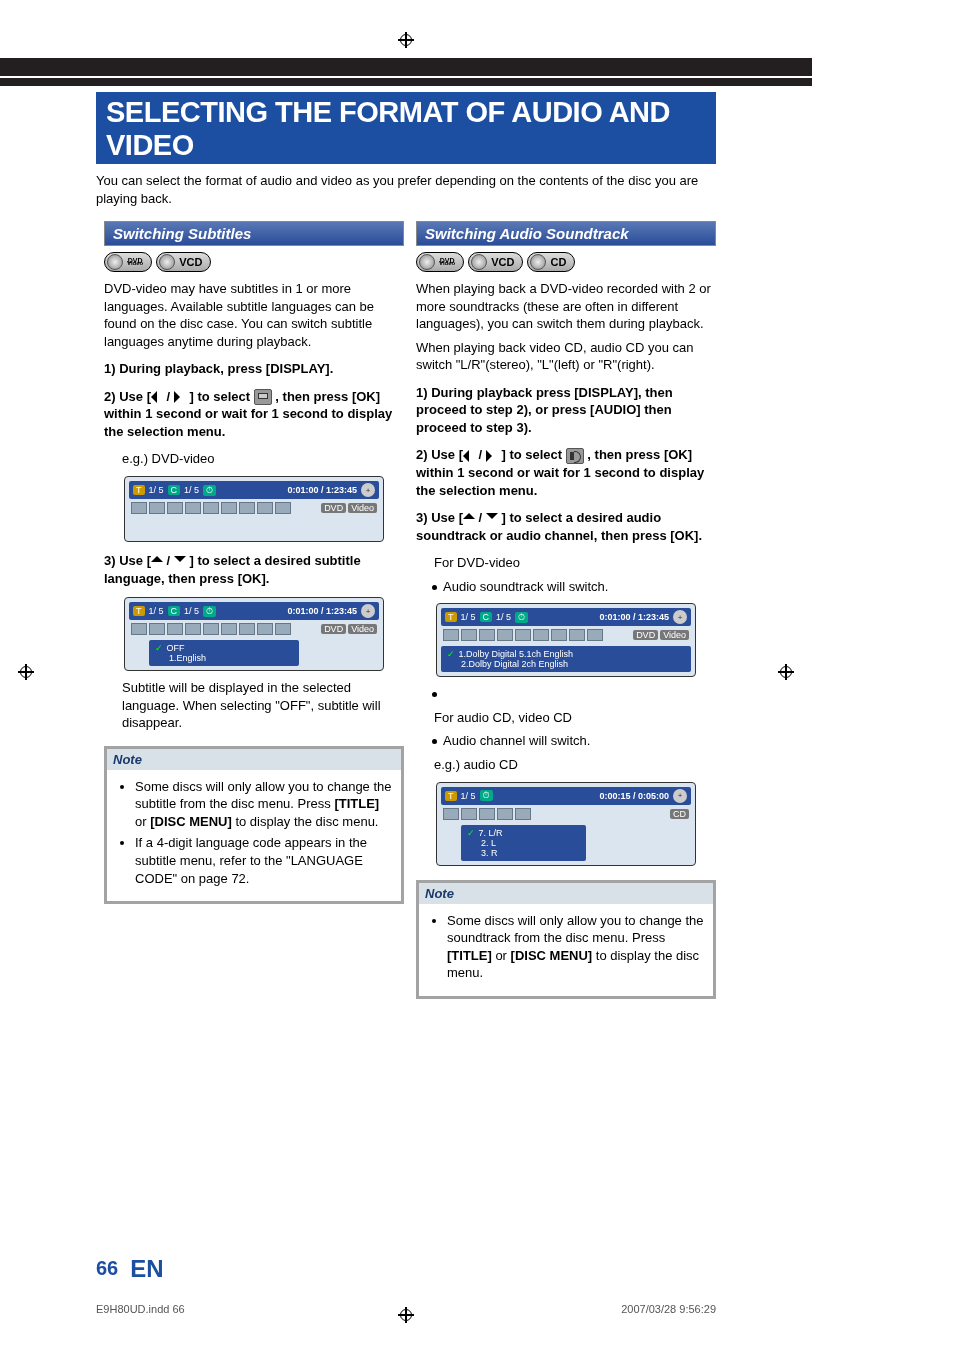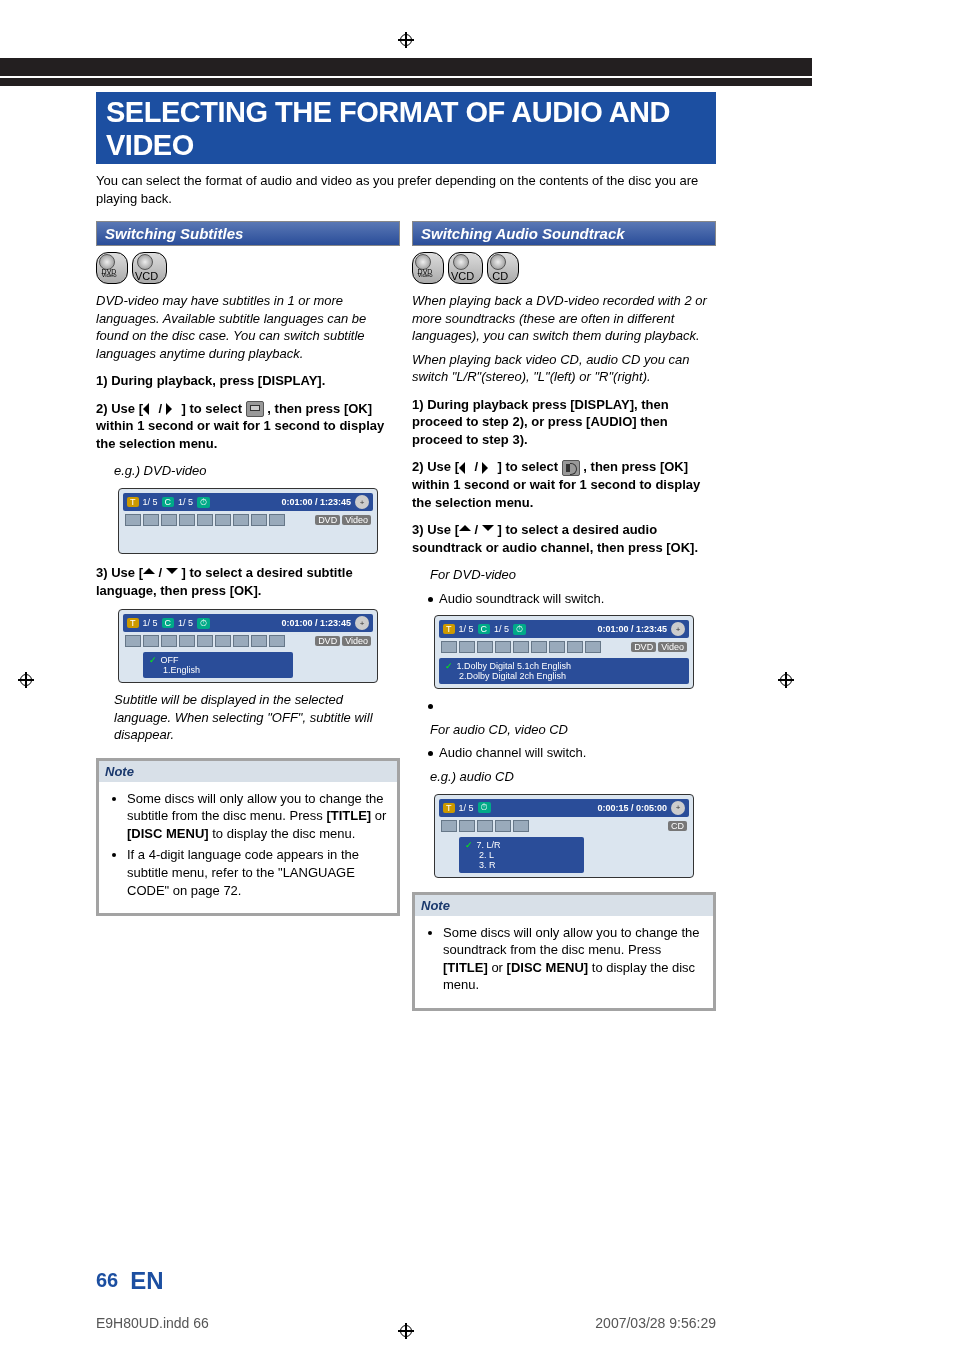--- a/index.html
+++ b/index.html
@@ -47,55 +47,55 @@
     font-weight: bold;
     padding: 4px 10px 2px 10px;
     margin-top: 6px;
     font-stretch: condensed;
     letter-spacing: -0.5px;
   }
   .intro { margin: 8px 0 14px 0; line-height: 1.35; }
   .cols {
     display: flex;
     gap: 12px;
+    margin-left: 8px;
   }
   .col { flex: 1; }
 
   .section-header {
     background: linear-gradient(#5a78b5, #2a4d99);
     color:#fff;
     font-weight:bold;
     font-style: italic;
     padding: 3px 8px;
     border: 1px solid #888;
     font-size: 15px;
     margin-bottom: 6px;
   }
   .disc-badges { display:flex; gap:4px; margin: 4px 0 8px 0;}
   .disc-badge {
     display:inline-flex; align-items:center;
     background: linear-gradient(#ddd,#aaa);
     border:1px solid #000;
     border-radius: 12px;
     padding: 1px 8px 1px 2px;
-    font-weight:normal;
+    font-weight:bold;
     font-size:11px;
     color:#000;
-    flex-direction:column;
   }
   .disc-icon {
     width:16px;height:16px;border-radius:50%;
     background: radial-gradient(circle,#eee,#888);
     border:1px solid #555;
     margin-right:4px;
   }
   .disc-label span { font-size:7px; display:block; line-height:0.5; text-align:center;}
   .disc-label { line-height:1;}
 
-  .para { margin: 6px 0; line-height: 1.35; font-style: italic; }
+  .para { margin: 6px 0; line-height: 1.35; }
   .step { margin: 10px 0; line-height:1.35;}
   .step-lead { font-weight:bold;}
   .indent { margin-left: 18px; }
 
   .note-box {
     border: 3px solid #a3a3a3;
     margin-top: 14px;
     padding-bottom: 6px;
   }
   .note-head {
@@ -163,21 +163,21 @@
   .page-num-row {
     display:flex; align-items:center;
     padding: 256px 96px 20px 96px;
     gap: 12px;
   }
   .page-num { font-size:20px; font-weight:bold; color:#1c4fa1;}
   .page-en { font-size:24px; font-weight:bold; color:#1c4fa1;}
   .foot {
     display:flex; justify-content:space-between;
     padding: 0 96px 30px 96px;
-    font-size:14px; color:#555;
+    font-size:11px; color:#555;
   }
 </style>
 </head>
 <body>
 
 <div class="page">
   <span class="crop-mark crop-top"><span class="crop-glyph"><span></span></span></span>
   <span class="crop-mark crop-left"><span class="crop-glyph"><span></span></span></span>
   <span class="crop-mark crop-right"><span class="crop-glyph"><span></span></span></span>
   <span class="crop-mark crop-bottom"><span class="crop-glyph"><span></span></span></span>

